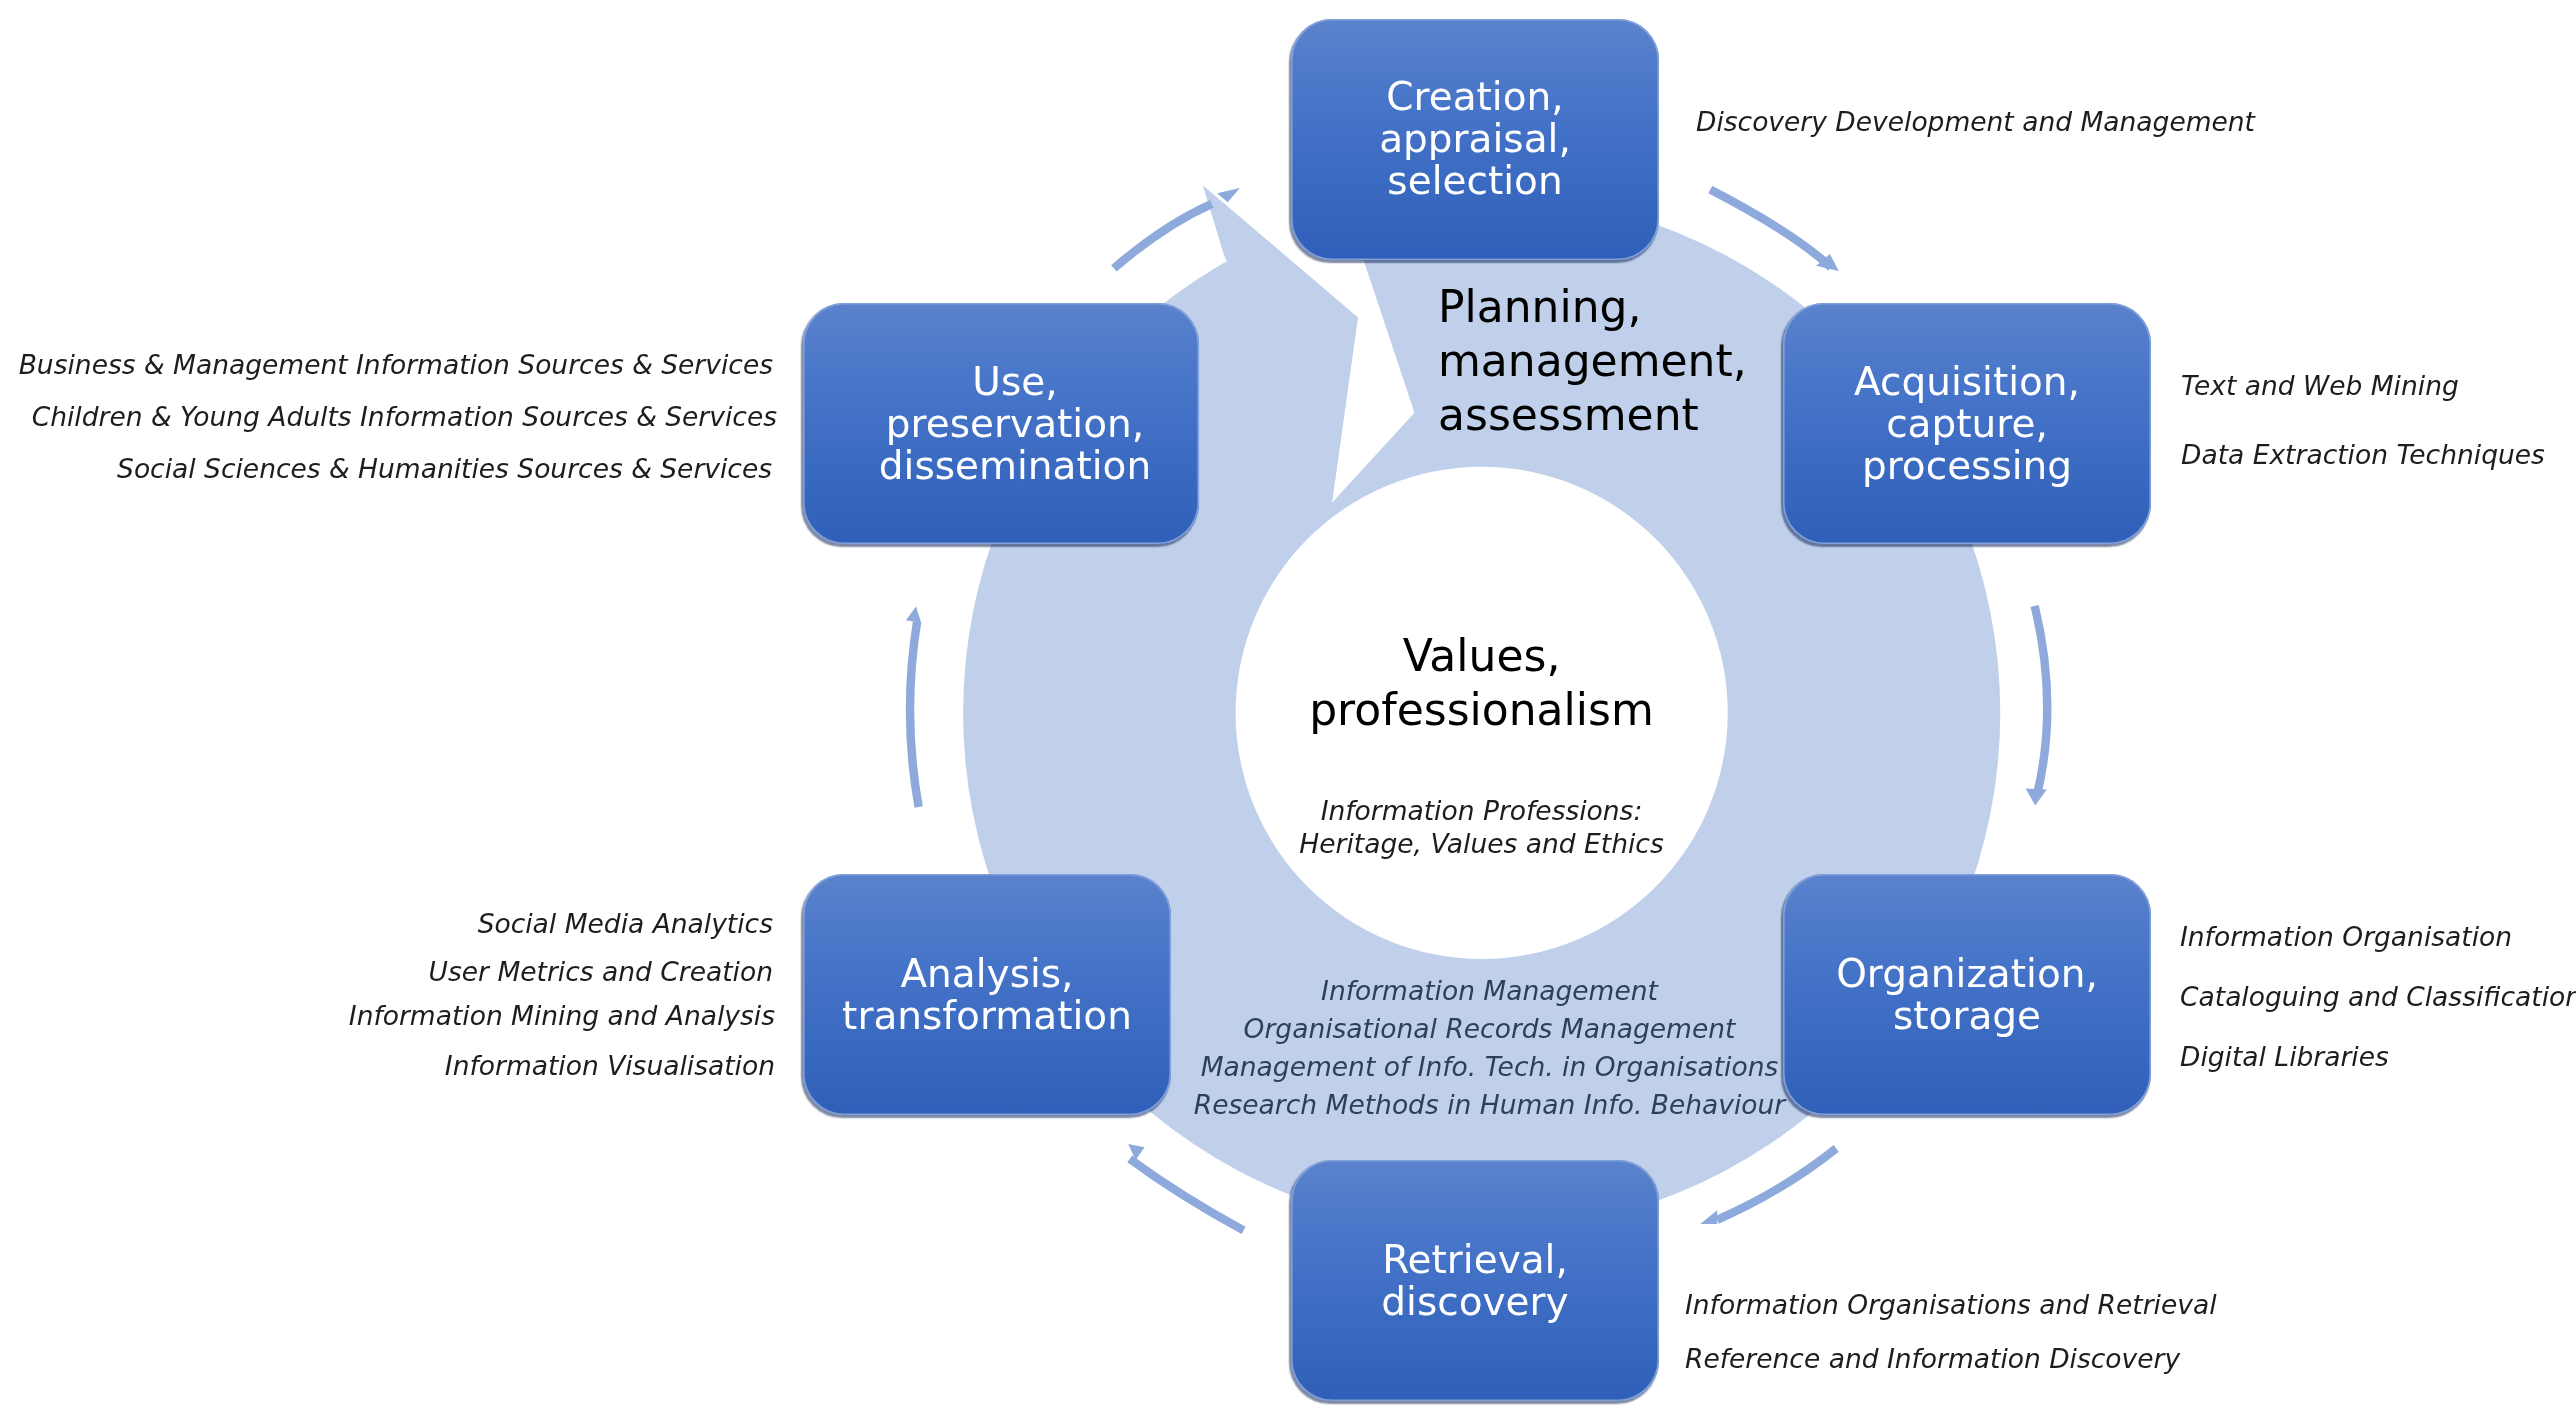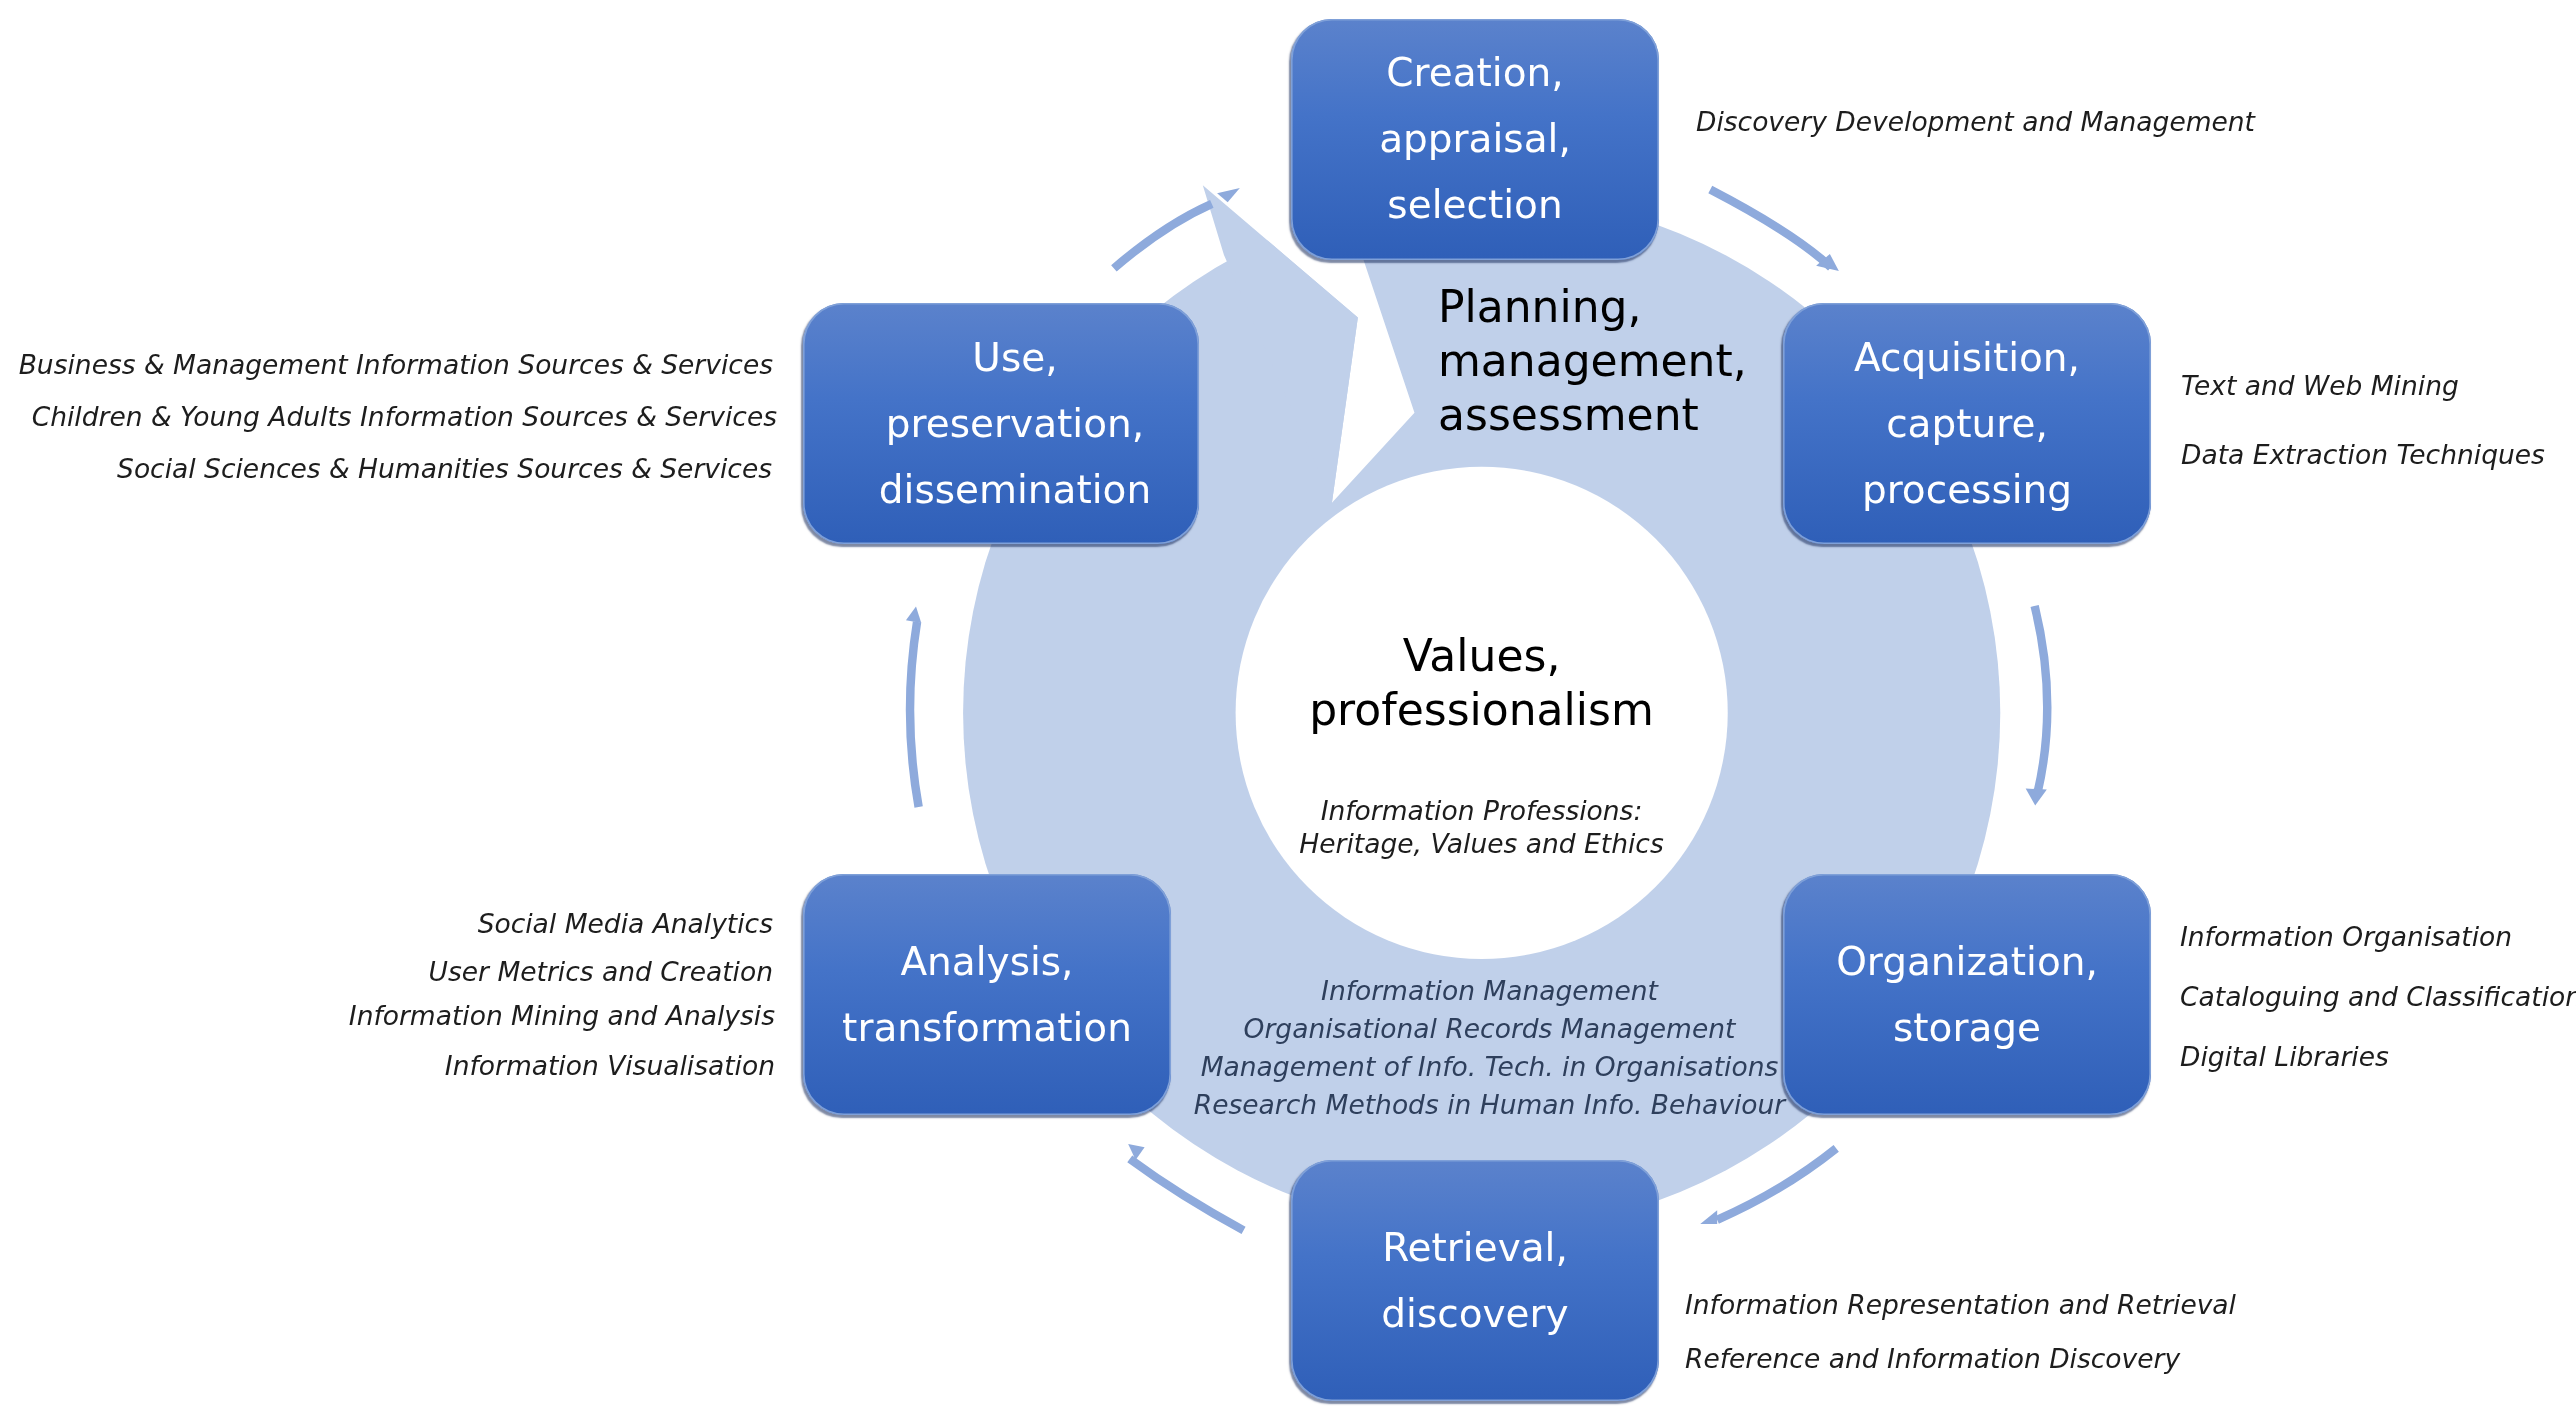--- a/index.html
+++ b/index.html
@@ -5,21 +5,21 @@
     html, body { margin: 0; padding: 0; background: #ffffff; }
     body { width: 2576px; height: 1413px; position: relative; overflow: hidden;
            font-family: "DejaVu Sans", sans-serif; }
     #canvas { position: absolute; left: 0; top: 0; }
     .stage-box {
       position: absolute; width: 368px; height: 241px;
       border-radius: 41px;
       background: linear-gradient(180deg, #5b82cc 0%, #4473c8 40%, #2f5fb8 100%);
       box-shadow: 0 0 0 1.6px #7fa0d8 inset, -1.1px 2.1px 1.6px rgba(20,40,90,0.55);
       display: flex; align-items: center; justify-content: center;
-      text-align: center; color: #ffffff; font-size: 39px; line-height: 66px;
+      text-align: center; color: #ffffff; font-size: 39px; line-height: 42px;
       white-space: pre-line; cursor: pointer;
     }
     .label { position: absolute; font-style: italic; color: #1d1d1d; font-size: 26.5px;
              line-height: 32px; white-space: nowrap; }
     .label.right-align { text-align: right; margin-left: 19px; }
     .center-title { position: absolute; color: #000; text-align: center; white-space: pre-line;
                     font-size: 44px; line-height: 54px; }
     .planning-title { position: absolute; color: #000; white-space: pre-line;
                       font-size: 44px; line-height: 54px; }
     .course-center { position: absolute; font-style: italic; color: #2e3f5c; font-size: 26.5px;
@@ -101,21 +101,21 @@
 
 <div class="label" style="left:1696px; top:106px;">Discovery Development and Management</div>
 
 <div class="label" style="left:2181px; top:370px;">Text and Web Mining</div>
 <div class="label" style="left:2181px; top:439px;">Data Extraction Techniques</div>
 
 <div class="label" style="left:2180px; top:921px;">Information Organisation</div>
 <div class="label" style="left:2180px; top:981px;">Cataloguing and Classification</div>
 <div class="label" style="left:2180px; top:1041px;">Digital Libraries</div>
 
-<div class="label" style="left:1685px; top:1289px;">Information Representation and Retrieval</div>
+<div class="label" style="left:1685px; top:1289px;">Information Organisations and Retrieval</div>
 <div class="label" style="left:1685px; top:1343px;">Reference and Information Discovery</div>
 
 <div class="label right-align" style="right:1803px; top:908px;">Social Media Analytics</div>
 <div class="label right-align" style="right:1803px; top:956px;">User Metrics and Creation</div>
 <div class="label right-align" style="right:1801px; top:1000px;">Information Mining and Analysis</div>
 <div class="label right-align" style="right:1801px; top:1050px;">Information Visualisation</div>
 
 <div class="label right-align" style="right:1803px; top:349px;">Business &amp; Management Information Sources &amp; Services</div>
 <div class="label right-align" style="right:1799px; top:401px;">Children &amp; Young Adults Information Sources &amp; Services</div>
 <div class="label right-align" style="right:1804px; top:453px;">Social Sciences &amp; Humanities Sources &amp; Services</div>

